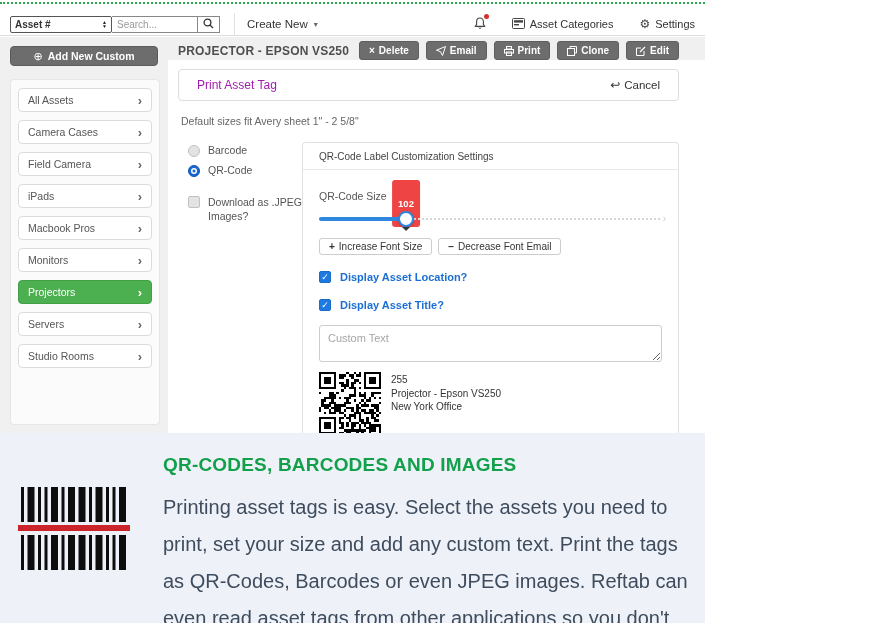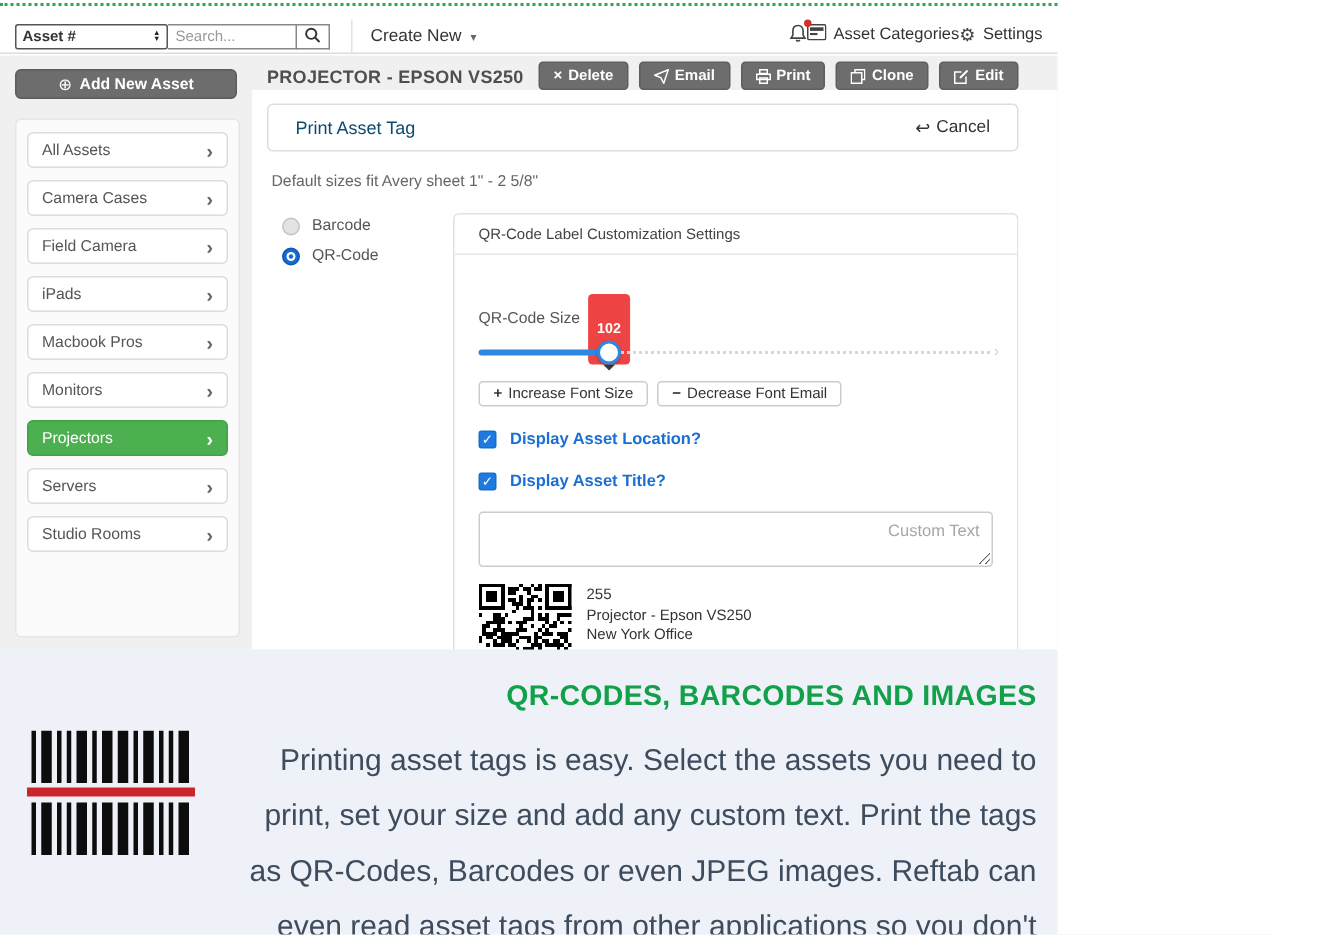--- a/index.html
+++ b/index.html
@@ -16,21 +16,21 @@
   .nav-left { display:flex; align-items:center; gap:0; }
   .asset-select { width:102px; height:17px; border:1px solid #555; border-radius:2px; display:flex; align-items:center;
                   justify-content:space-between; padding:0 4px; font-weight:bold; font-size:10px; background:#fff; cursor:pointer; }
   .stepper { display:flex; flex-direction:column; font-size:5px; line-height:4px; color:#222; }
   .search-input { width:86px; height:17px; border:1px solid #888; border-left:none; font-size:10px; padding:0 5px; color:#333; outline:none; }
   .search-input::placeholder { color:#999; }
   .search-btn { width:22px; height:17px; border:1px solid #888; border-left:none; background:#fff; display:flex; align-items:center; justify-content:center; cursor:pointer; }
   .create-new { margin-left:14px; padding-left:12px; border-left:1px solid #e2e2e2; display:flex; align-items:center; gap:6px;
                 font-size:11.5px; color:#333; cursor:pointer; height:23px;justify-content:flex-end; }
   .caret { font-size:8px; color:#666; }
-  .nav-right { margin-left:auto; display:flex; align-items:flex-start; gap:0; }
+  .nav-right { margin-left:auto; display:flex; align-items:center; gap:26px; }
   .bell-wrap { position:relative; cursor:pointer; }
   .bell-dot { position:absolute; top:-3px; right:-3px; width:5px; height:5px; border-radius:50%; background:#d32f2f; }
   .nav-item { display:flex; align-items:center; gap:5px; cursor:pointer; font-size:11px; color:#333; }
   .gear-glyph { font-size:12px; color:#444; }
 
   
   .app { position:absolute; top:37px; left:0; right:0; height:396px; background:#f0f0f0; display:flex; }
 
   
   .sidebar { width:168px; padding:9px 8px 0 10px; flex-shrink:0; }
@@ -49,21 +49,21 @@
   .content-header { height:33px; display:flex; align-items:center; padding:4px 26px 0 10px; }
   .page-title { font-size:12px; font-weight:bold; color:#4f4f4f; letter-spacing:.2px; }
   .hdr-btns { margin-left:auto; display:flex; gap:7px; }
   .hdr-btn { background:#6d6d6d; border:1px solid #5e5e5e; border-radius:3px; color:#fff; font-size:10px; font-weight:bold;
              height:19px; padding:0 9px; display:flex; align-items:center; gap:4px; cursor:pointer; }
   .hdr-btn .bicon { display:flex; align-items:center; }
   .content-body { flex:1; background:#fff; padding:9px 26px 0 10px; }
 
   .print-panel { border:1px solid #ddd; border-radius:4px; height:32px; display:flex; align-items:center;
                  justify-content:space-between; padding:0 18px; background:#fff; }
-  .print-title { font-size:12px; color:#0c4a6e; }
+  .print-title { font-size:12px; color:#a21caf; }
   .cancel-link { font-size:11.5px; color:#333; display:flex; align-items:center; gap:4px; cursor:pointer; }
   .cancel-link .undo { font-size:12px; }
 
   .note { font-size:10.5px; color:#666; margin:14px 0 15px 3px; }
 
   .columns { display:flex; }
   .left-opts { width:124px; padding:2px 0 0 10px; flex-shrink:0; }
   .opt-row { display:flex; align-items:flex-start; gap:8px; margin-bottom:7px; font-size:10.5px; color:#555; cursor:pointer; }
   .radio { width:12px; height:12px; border-radius:50%; background:#e3e3e3; border:1px solid #c2c2c2; flex-shrink:0; margin-top:1px; }
   .radio.checked { background:#1669d2; border-color:#1257b3; display:flex; align-items:center; justify-content:center; }
@@ -74,21 +74,21 @@
   .cbx { width:12px; height:12px; border-radius:2px; background:#e3e3e3; border:1px solid #c2c2c2; flex-shrink:0; margin-top:1px; }
   .cbx.checked { background:#1e7ae0; border-color:#1a6cc7; color:#fff; font-size:9px; line-height:11px; text-align:center; }
   .jpeg-row { margin-top:18px; }
   .jpeg-label { line-height:14px; }
 
   
   .qr-panel { flex:1; border:1px solid #e2e2e2; border-radius:4px 4px 0 0; border-bottom:none; background:#fff; }
   .qr-panel-hdr { border-bottom:1px solid #e8e8e8; padding:8px 16px 7px 16px; font-size:10px; color:#444; }
   .qr-panel-body { padding:10px 16px 0 16px; position:relative; }
 
-  .size-label { font-size:10.5px; color:#555; margin-top:26px; }
+  .size-label { font-size:10.5px; color:#555; margin-top:10px; }
   .slider-wrap { position:relative; height:30px; margin-top:2px; }
   .slider-track-dotted { position:absolute; left:0; right:2px; top:14px; border-top:2px dotted #d7d7d7; }
   .slider-fill { position:absolute; left:0; top:13px; width:87px; height:4px; background:#2f88e0; border-radius:2px; }
   .slider-handle { position:absolute; left:79px; top:7px; width:16px; height:16px; border-radius:50%; background:#fff;
                    border:2px solid #2f88e0; box-shadow:0 1px 2px rgba(0,0,0,.25); cursor:pointer; }
   .slider-tip { position:absolute; left:87px; top:-24px; transform:translateX(-50%); background:#ef4444; color:#fff;
                 font-size:9.5px; font-weight:bold; padding:18px 6px; border-radius:3px; }
   .slider-tip::after { content:""; position:absolute; left:50%; bottom:-4px; transform:translateX(-50%);
                        border-left:4px solid transparent; border-right:4px solid transparent; border-top:4px solid #3b3b3b; }
   .slider-end-arrow { position:absolute; right:-4px; top:9px; color:#ccc; font-size:10px; }
@@ -96,31 +96,31 @@
   .font-btns { display:flex; gap:6px; margin-top:4px; }
   .font-btn { background:#fff; border:1px solid #ccc; border-radius:3px; font-size:10px; color:#333; height:17px;
               padding:0 9px; display:flex; align-items:center; gap:4px; cursor:pointer; }
   .font-btn .sign { font-weight:bold; }
   .current-font { font-size:10.5px; color:#555; margin-top:6px; }
 
   .disp-row { display:flex; align-items:center; gap:9px; margin-top:15px; cursor:pointer; }
   .disp-label { font-size:11px; font-weight:bold; color:#1a6fd4; }
 
   .custom-text { width:100%; height:37px; margin-top:14px; border:1px solid #ccc; border-radius:3px; font-size:11px;
-                 color:#333; padding:6px 8px; resize:vertical; font-family:"Liberation Sans", sans-serif; outline:none;text-align:right; }
+                 color:#333; padding:6px 8px; resize:vertical; font-family:"Liberation Sans", sans-serif; outline:none; }
   .custom-text::placeholder { color:#a6a6a6; }
 
   .preview { display:flex; margin-top:6px; }
   .preview-qr { width:62px; height:62px; flex-shrink:0; }
   .preview-text { margin-left:10px; font-size:10px; color:#333; line-height:13.5px; padding-top:1px; }
 
   
   .feature { position:absolute; top:433px; left:0; right:0; height:190px; background:#eef2f8; display:flex; padding:21px 14px 0 18px; }
   .feature-icon-wrap { width:112px; flex-shrink:0; margin:33px 33px 0 0; }
-  .feature-text { flex:1;text-align:right; }
+  .feature-text { flex:1; }
   .feature-heading { font-size:19px; font-weight:bold; color:#13a04b; margin-bottom:13px; letter-spacing:.2px; }
   .feature-body { font-size:20px; color:#3e4c5e; line-height:37px; }
 </style>
 </head>
 <body>
 
 <div class="page">
 
   <div class="top-line"></div>
 
@@ -172,21 +172,21 @@
         <span>Settings</span>
       </div>
     </div>
   </div>
 
   <div class="app">
 
     <aside class="sidebar">
       <button class="add-btn">
         <span class="plus">⊕</span>
-        <span>Add New Asset</span>
+        <span>Add New Custom</span>
       </button>
       <div class="cat-list">
         <div class="cat-item">
           <span>All Assets</span>
             <span class="chev">›</span>
         </div>
         <div class="cat-item">
           <span>Camera Cases</span>
             <span class="chev">›</span>
         </div>
@@ -283,20 +283,24 @@
         <div class="columns">
 
           <div class="left-opts">
             <label class="opt-row">
               <span class="radio"></span>
               <span>Barcode</span>
             </label>
             <label class="opt-row">
               <span class="radio checked"></span>
               <span>QR-Code</span>
+            </label>
+            <label class="opt-row jpeg-row">
+              <span class="cbx"></span>
+              <span class="jpeg-label">Download as .JPEG Images?</span>
             </label>
           </div>
 
           <div class="qr-panel">
             <div class="qr-panel-hdr">QR-Code Label Customization Settings</div>
             <div class="qr-panel-body">
 
               <div class="size-label">QR-Code Size</div>
 
               <div class="slider-wrap">

